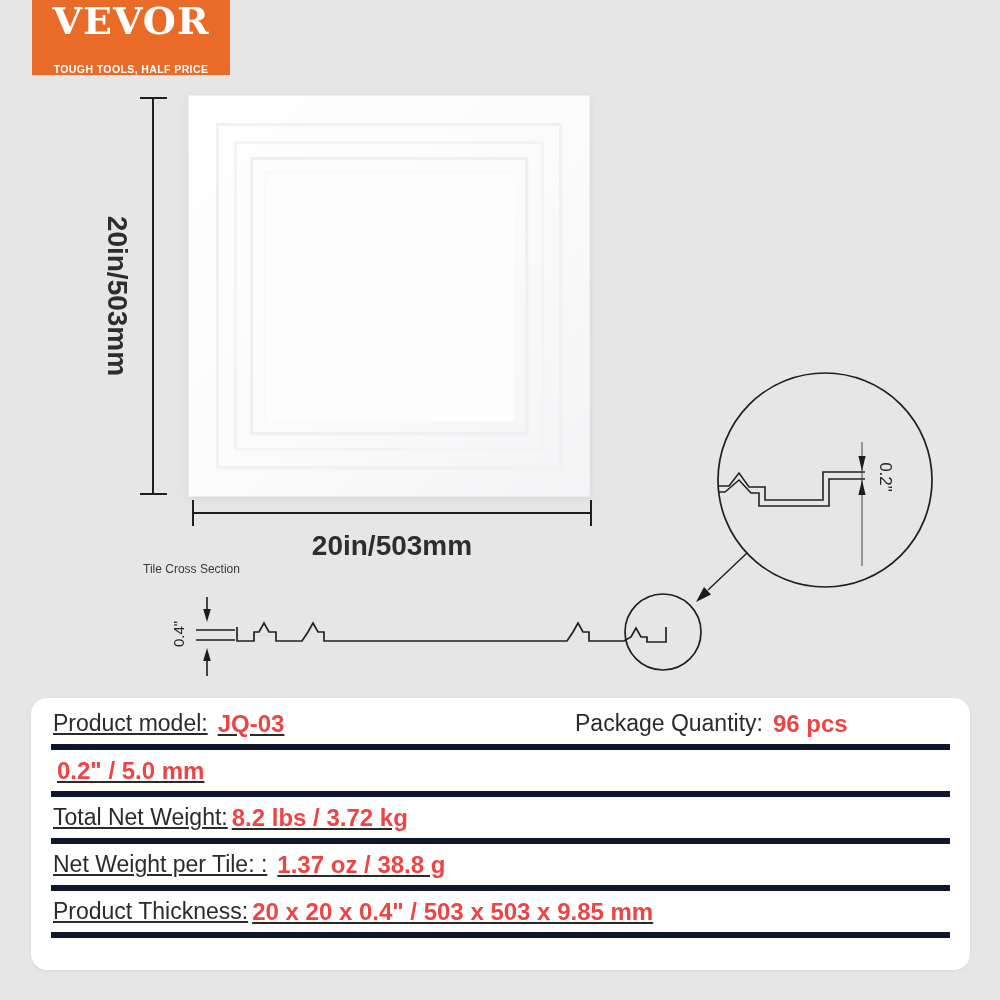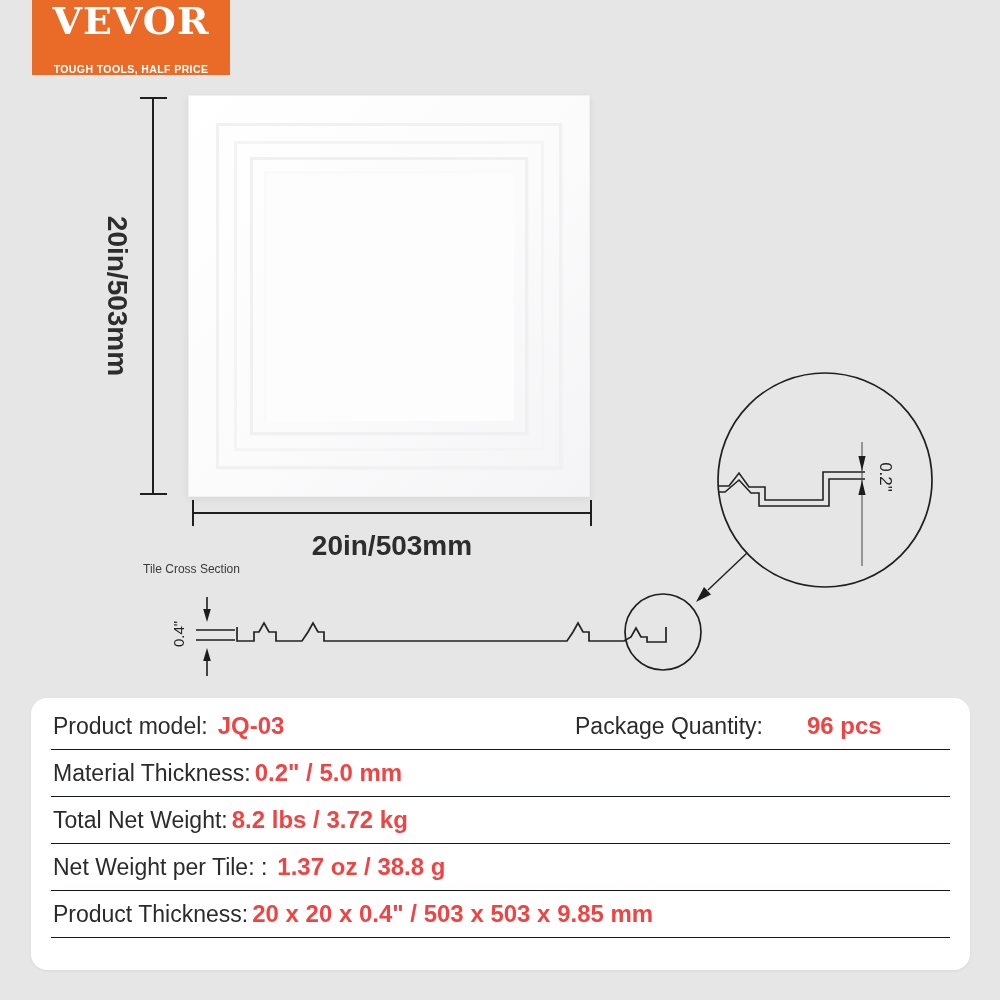--- a/index.html
+++ b/index.html
@@ -52,27 +52,27 @@
     position:absolute;left:143px;top:562px;font-size:12px;color:#3a3a3a;white-space:nowrap;
   }
   
   .card{
     position:absolute;left:31px;top:698px;width:939px;height:272px;
     background:#fff;border-radius:16px;box-shadow:0 1px 3px rgba(0,0,0,.06);
     box-sizing:border-box;padding:5px 20px 0 20px;
   }
   .spec-row{
     position:relative;height:47px;display:flex;align-items:center;
-    border-bottom:1px solid #0f172a;padding-left:2px;box-sizing:border-box;
+    border-bottom:6px solid #0f172a;padding-left:2px;box-sizing:border-box;text-decoration:underline;
   }
   .spec-label{font-size:23px;color:#2b2b2b;white-space:nowrap;}
   .spec-value{font-size:24px;font-weight:700;color:#ef4444;white-space:nowrap;margin-left:4px;}
   .spec-row:nth-child(1) .spec-value{margin-left:10px;}
   .spec-row:nth-child(4) .spec-value{margin-left:10px;}
-  .right-pair{position:absolute;left:524px;top:0;height:100%;display:flex;align-items:center;gap:24px;}
+  .right-pair{position:absolute;left:524px;top:0;height:100%;display:flex;align-items:center;}
 </style>
 </head>
 <body>
 
 <div class="logo">
   <div class="brand">VEVOR</div>
   <div class="tagline">TOUGH TOOLS, HALF PRICE</div>
 </div>
 
 <div class="tile">
@@ -127,25 +127,24 @@
 <div class="section-title">Tile Cross Section</div>
 <div class="small-dim" style="left:178px;top:634px;">0.4"</div>
 <div class="small-dim cw" style="left:885px;top:477px;">0.2"</div>
 
 <div class="card">
   <div class="spec-row">
     <span class="spec-label">Product model:</span>
     <span class="spec-value">JQ-03</span>
     <span class="right-pair">
       <span class="spec-label">Package Quantity:</span>
-      <span class="spec-value" style="margin-left:20px;">96 pcs</span>
+      <span class="spec-value" style="margin-left:10px;">96 pcs</span>
     </span>
   </div>
   <div class="spec-row">
-    <span class="spec-label">Material Thickness:</span>
     <span class="spec-value">0.2" / 5.0 mm</span>
   </div>
   <div class="spec-row">
     <span class="spec-label">Total Net Weight:</span>
     <span class="spec-value">8.2 lbs / 3.72 kg</span>
   </div>
   <div class="spec-row">
     <span class="spec-label">Net Weight per Tile: :</span>
     <span class="spec-value">1.37 oz / 38.8 g</span>
   </div>

